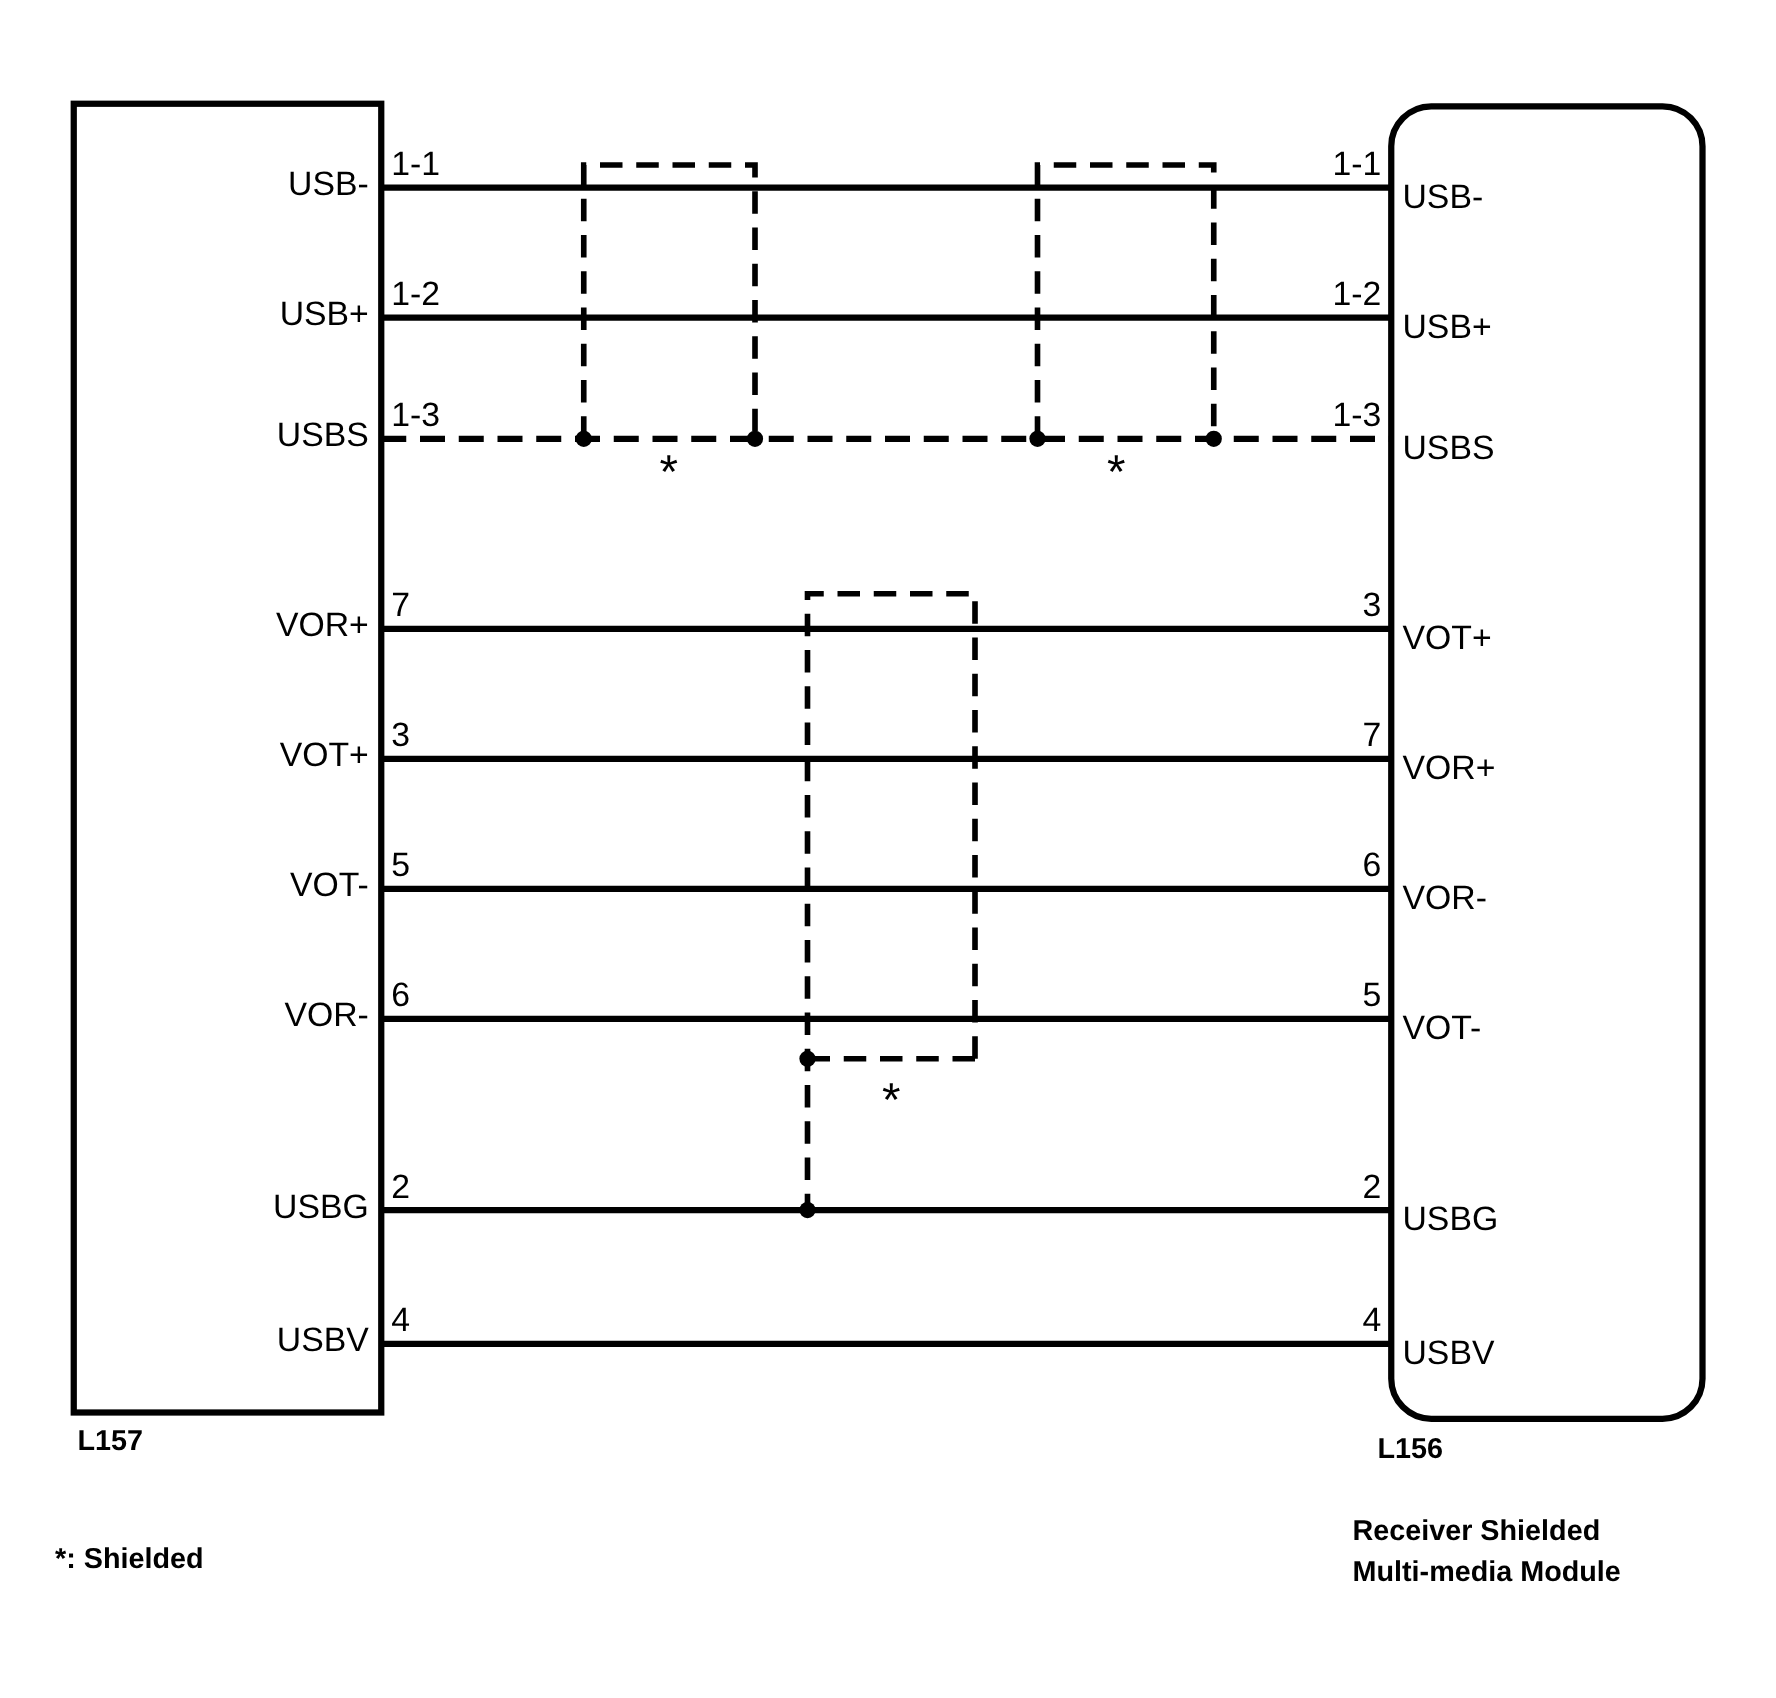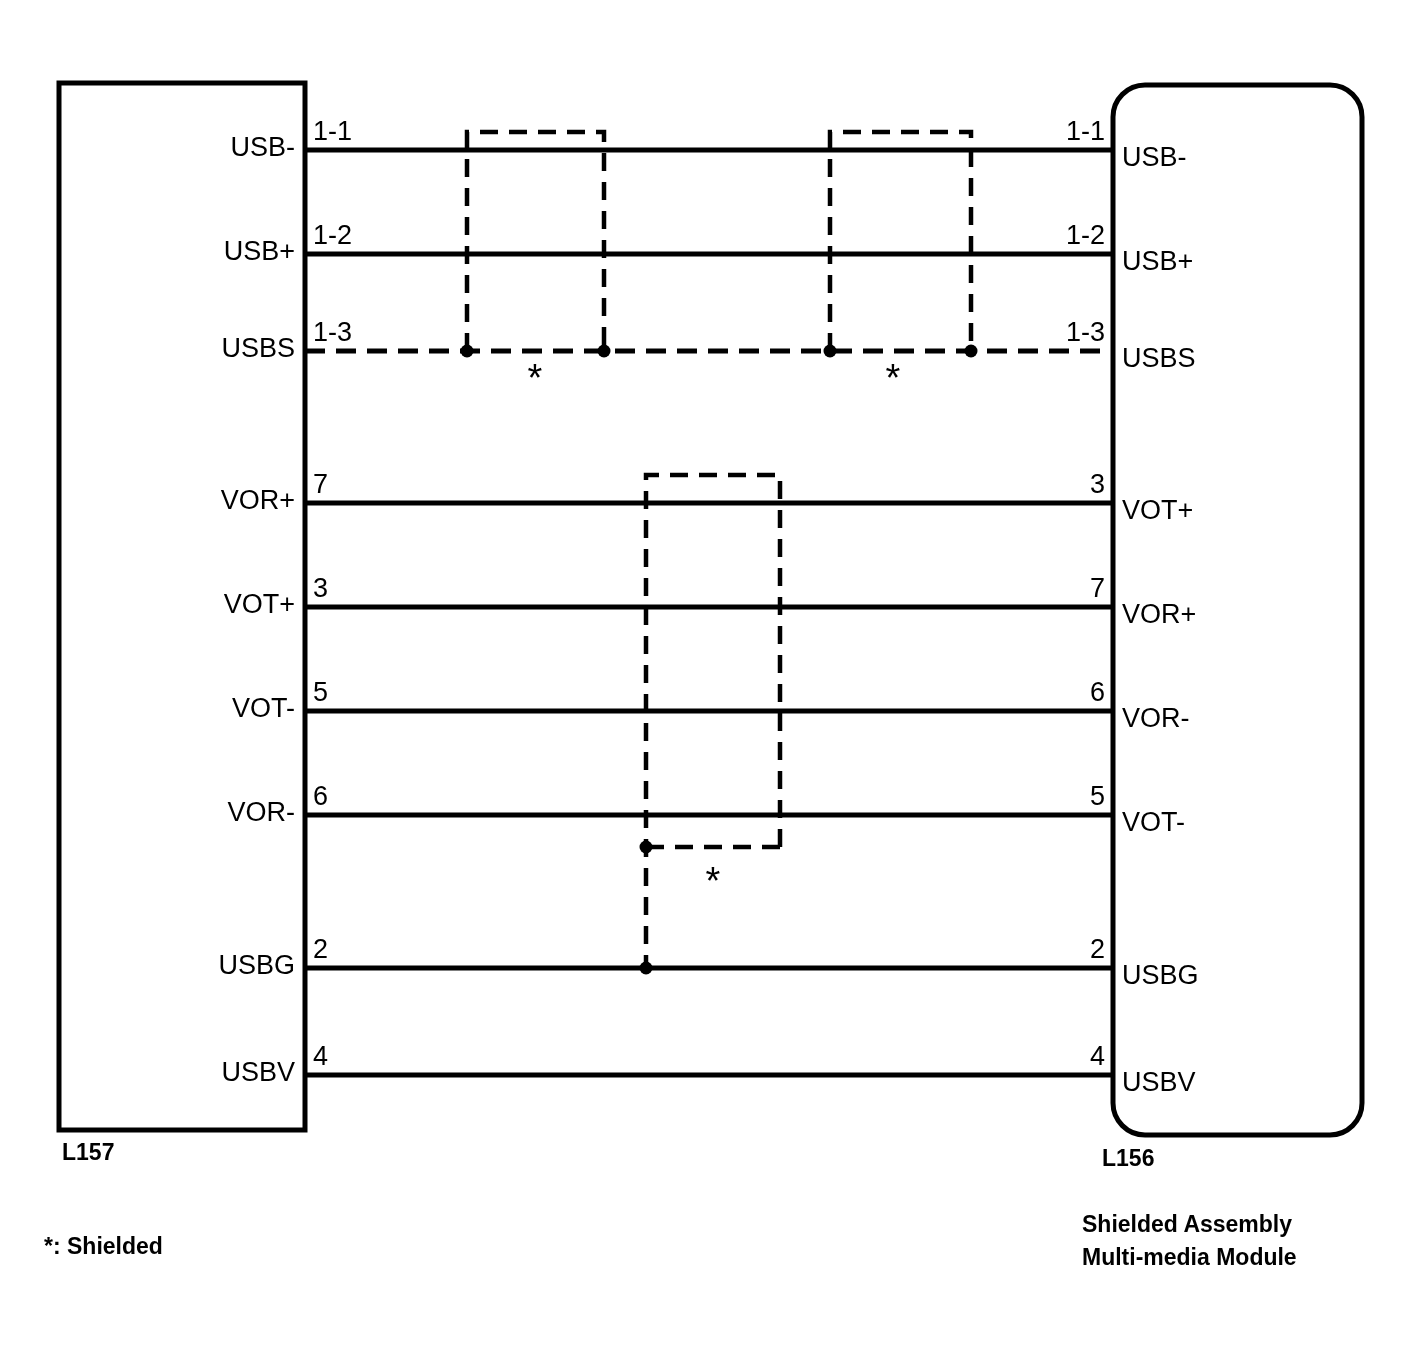--- a/index.html
+++ b/index.html
@@ -115,17 +115,17 @@
   <div class="txt right-label" style="top:1067px;">USBV</div>
 
   <div class="asterisk" style="left:515px;top:359px;">*</div>
   <div class="asterisk" style="left:873px;top:359px;">*</div>
   <div class="asterisk" style="left:693px;top:862px;">*</div>
 
   <div class="txt caption" style="left:62px;top:1136px;">L157</div>
 
   <div class="txt caption" style="left:1082px;top:1142px;margin-left:20px;">L156</div>
   <div class="txt caption" style="left:1082px;top:1241px;">Multi-media Module</div>
-  <div class="txt caption" style="left:1082px;top:1208px;">Shielded Assembly</div>
+  <div class="txt caption" style="left:1082px;top:1208px;">Receiver Shielded</div>
 
   <div class="txt caption" style="left:44px;top:1230px;text-align:right;">*: Shielded</div>
 
 </div>
 
 </body></html>

